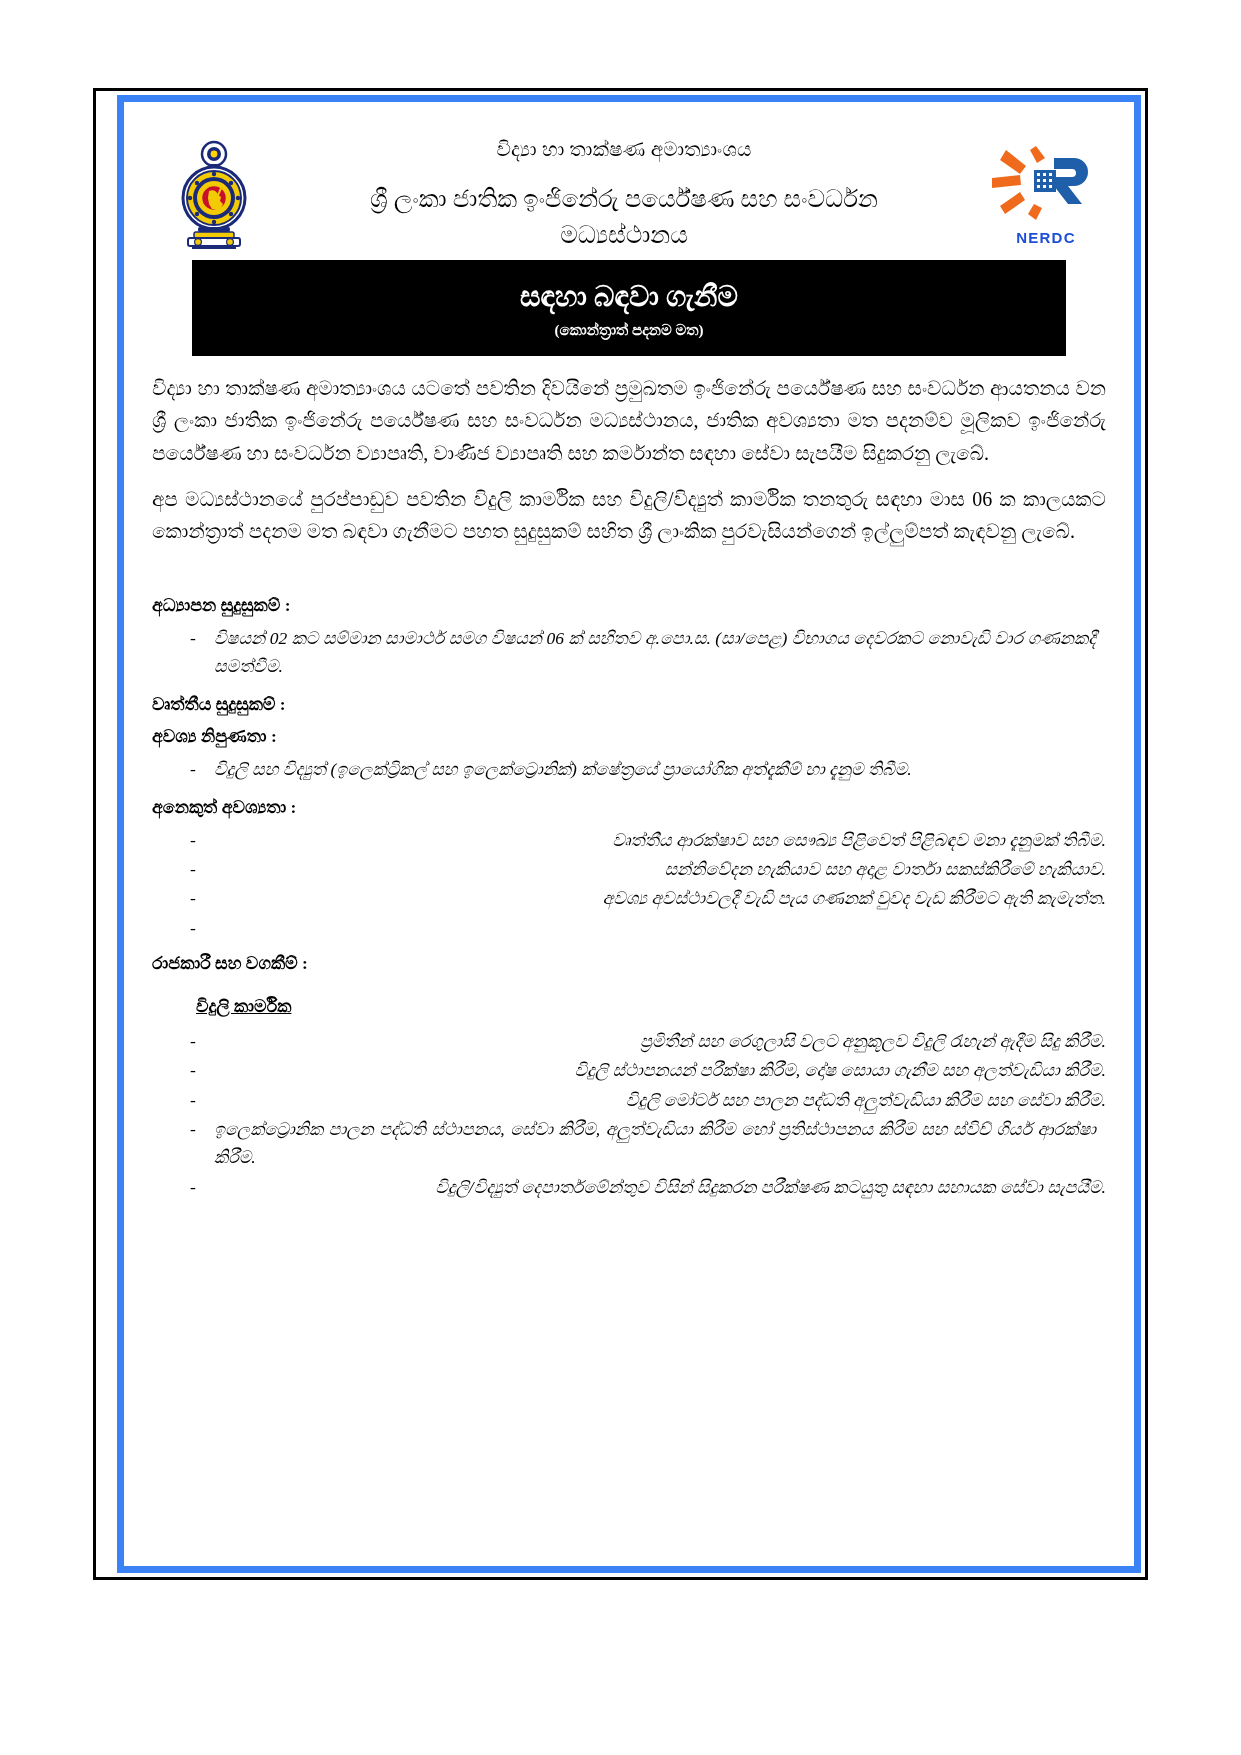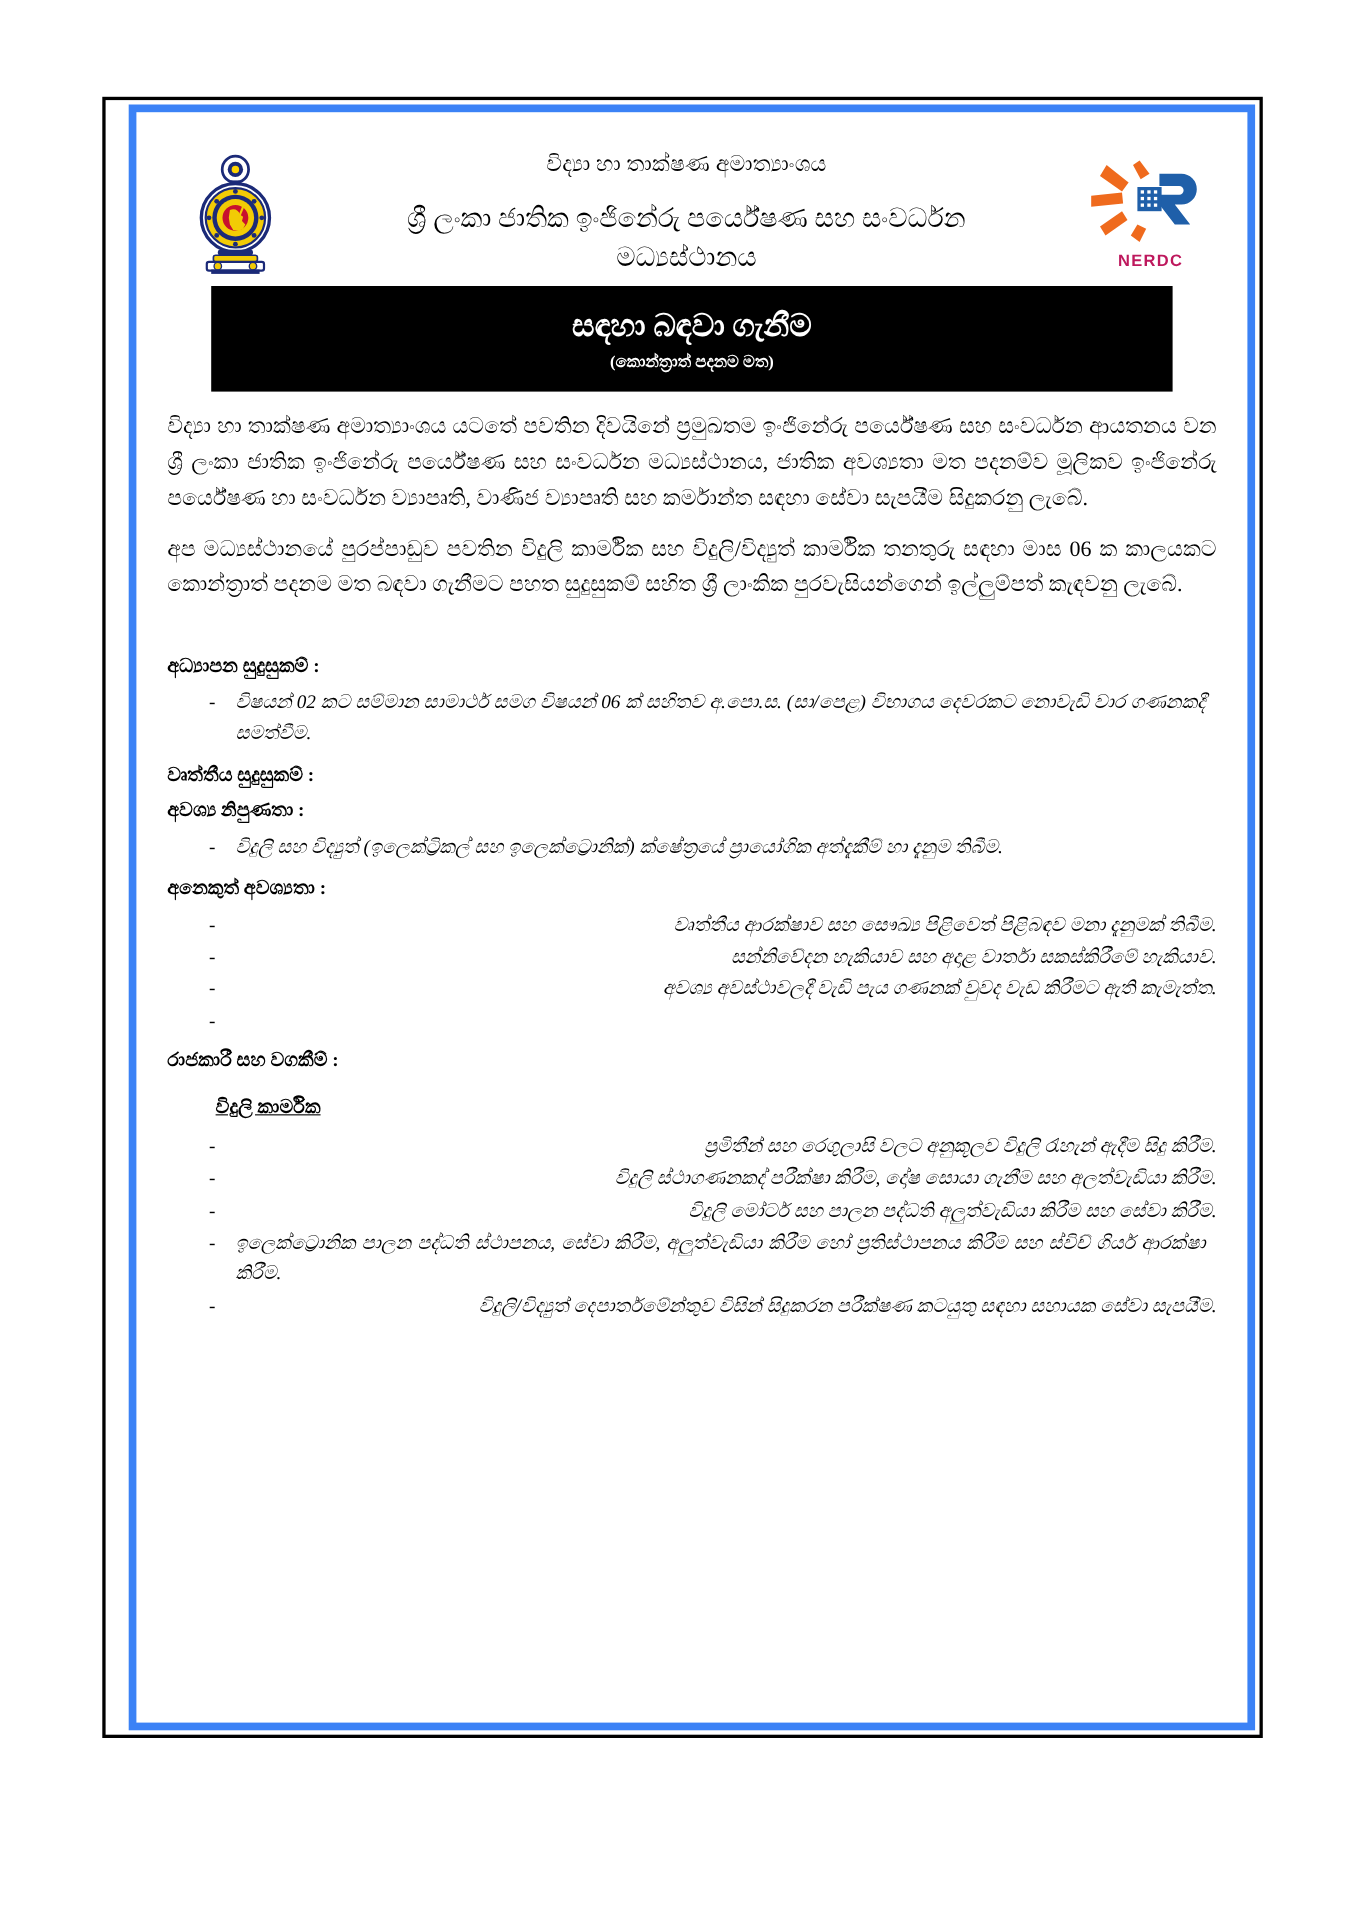--- a/index.html
+++ b/index.html
@@ -52,21 +52,21 @@
   }
   .nerdc-word {
     position: absolute;
     left: 0; bottom: -2px;
     width: 112px;
     text-align: center;
     font-family: "Liberation Sans", sans-serif;
     font-weight: bold;
     font-size: 15px;
     letter-spacing: 1.2px;
-    color: #be185d;
+    color: #1d4ed8;
   }
   .head-text {
     position: absolute;
     left: 120px; right: 130px; top: 18px;
     text-align: center;
   }
   .head-line1 {
     font-size: 20px;
     letter-spacing: .2px;
     line-height: 1.5;
@@ -262,21 +262,21 @@
       <li>අවශ්‍ය අවස්ථාවලදී වැඩි පැය ගණනක් වුවද වැඩ කිරීමට ඇති කැමැත්ත.</li>
       <li class="empty"></li>
     </ul>
 
     <h3 class="section">රාජකාරී සහ වගකීම් :</h3>
     <div>
       <span class="subhead">විදුලි කාර්මික</span>
     </div>
     <ul class="dashlist">
       <li>ප්‍රමිතීන් සහ රෙගුලාසි වලට අනුකූලව විදුලි රැහැන් ඇදීම සිදු කිරීම.</li>
-      <li>විදුලි ස්ථාගණනකද් පරීක්ෂා කිරීම, දෝෂ සොයා ගැනීම සහ අලත්වැඩියා කිරීම.</li>
+      <li>විදුලි ස්ථාපනයන් පරීක්ෂා කිරීම, දෝෂ සොයා ගැනීම සහ අලත්වැඩියා කිරීම.</li>
       <li>විදුලි මෝටර් සහ පාලන පද්ධති අලුත්වැඩියා කිරීම සහ සේවා කිරීම.</li>
       <li class="wide">ඉලෙක්ට්‍රොනික පාලන පද්ධති ස්ථාපනය, සේවා කිරීම, අලුත්වැඩියා කිරීම හෝ ප්‍රතිස්ථාපනය කිරීම සහ ස්විච් ගියර් ආරක්ෂා කිරීම.</li>
       <li>විදුලි/විද්‍යුත් දෙපාර්තමේන්තුව විසින් සිදුකරන පරීක්ෂණ කටයුතු සඳහා සහායක සේවා සැපයීම.</li>
     </ul>
 
   </div>
 </div>
 </div>
 </div>
 

